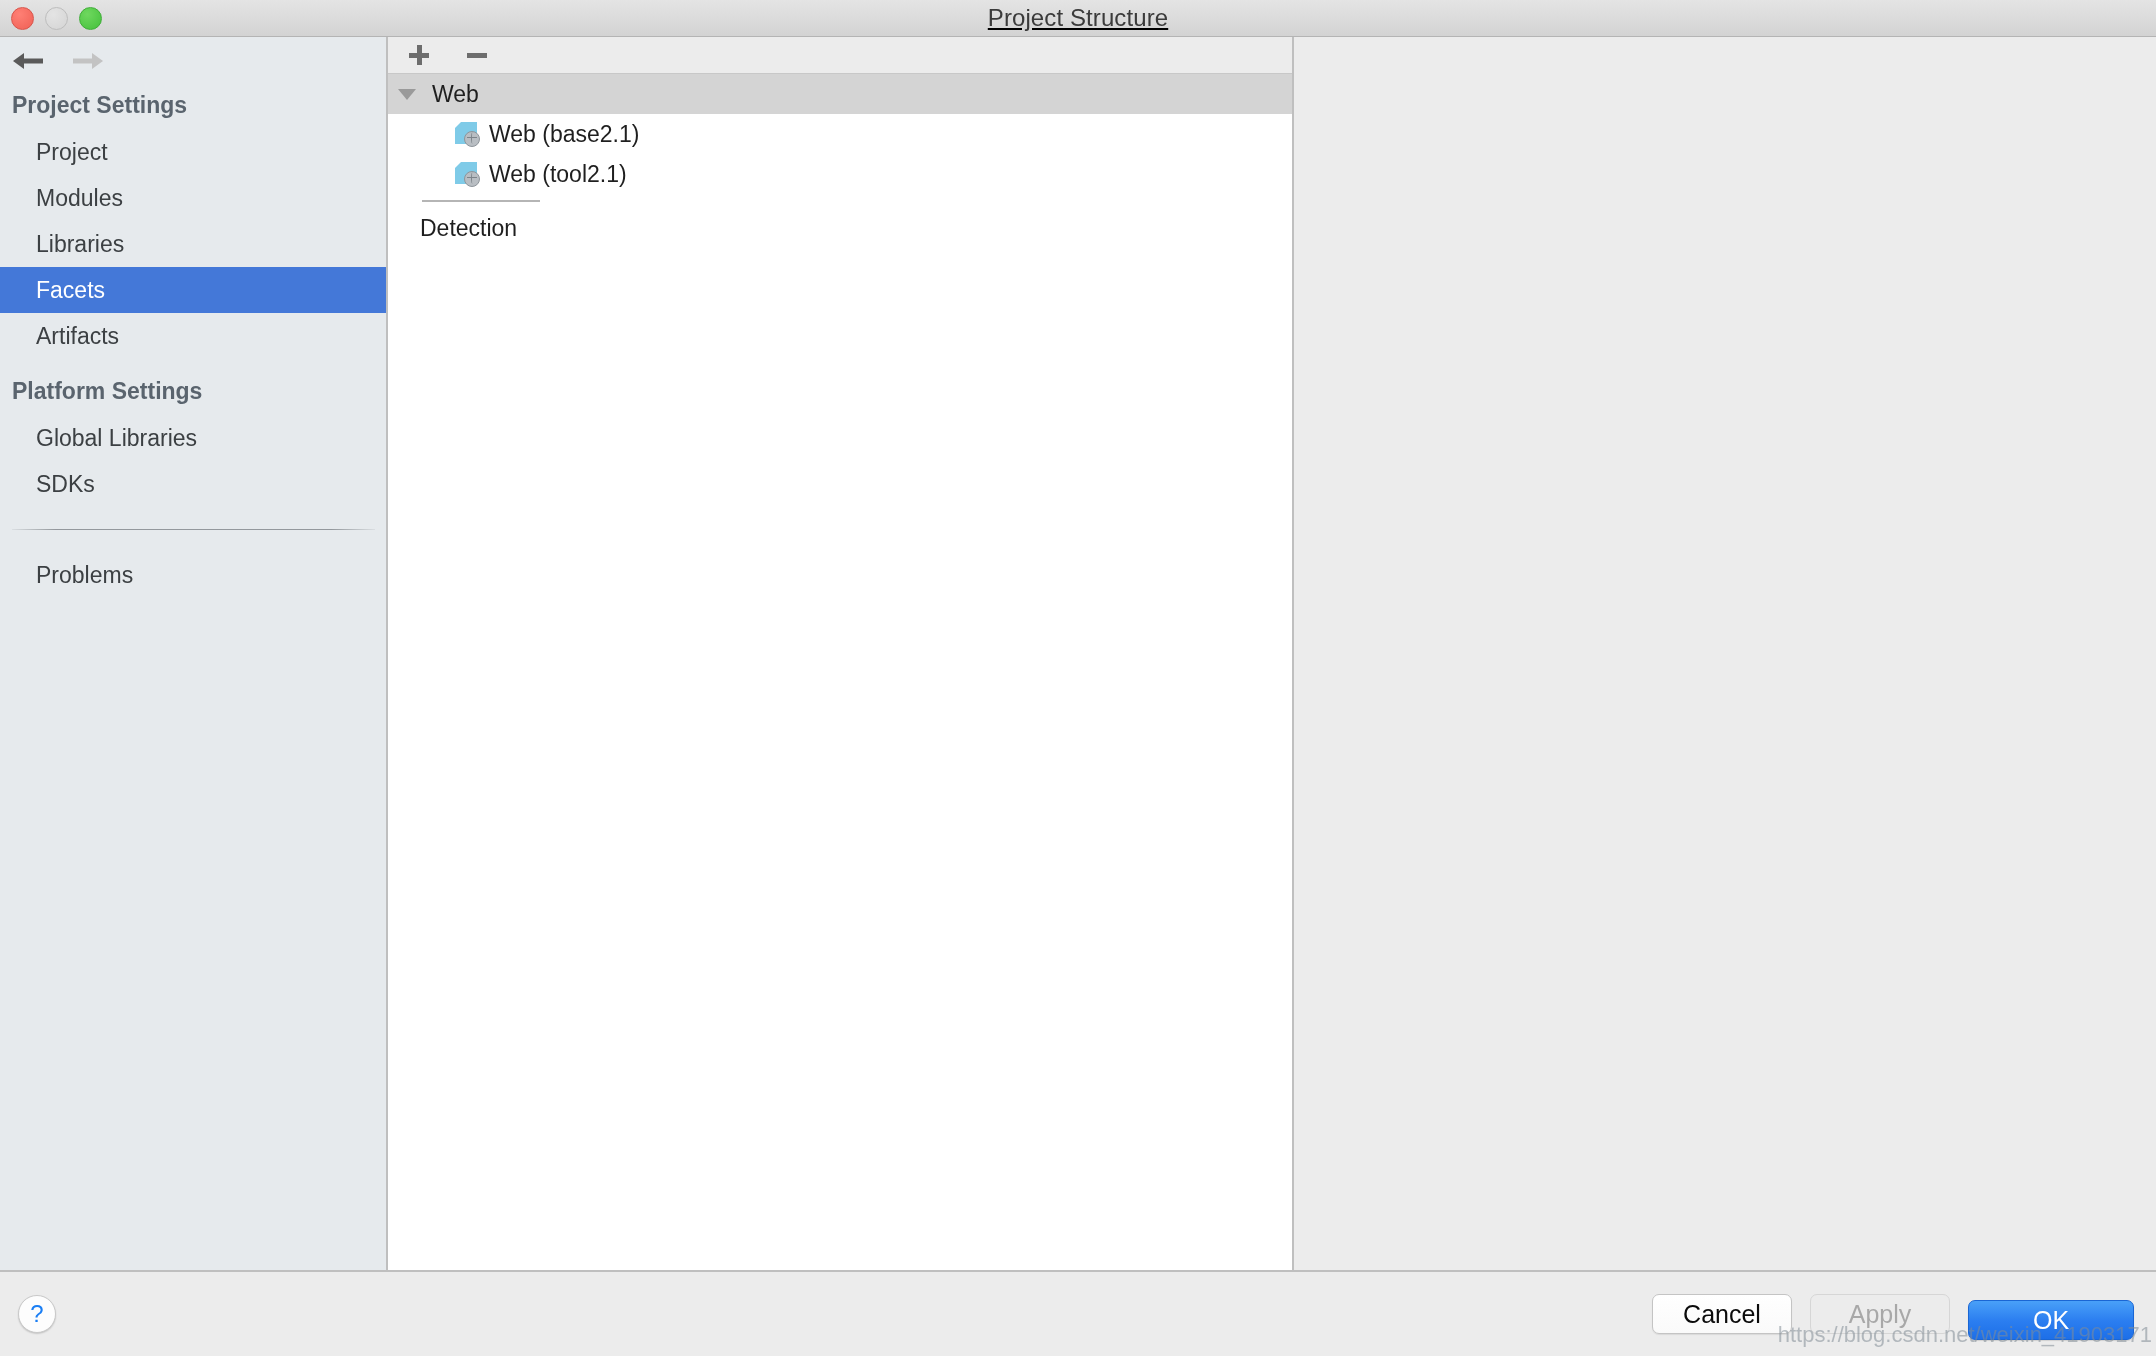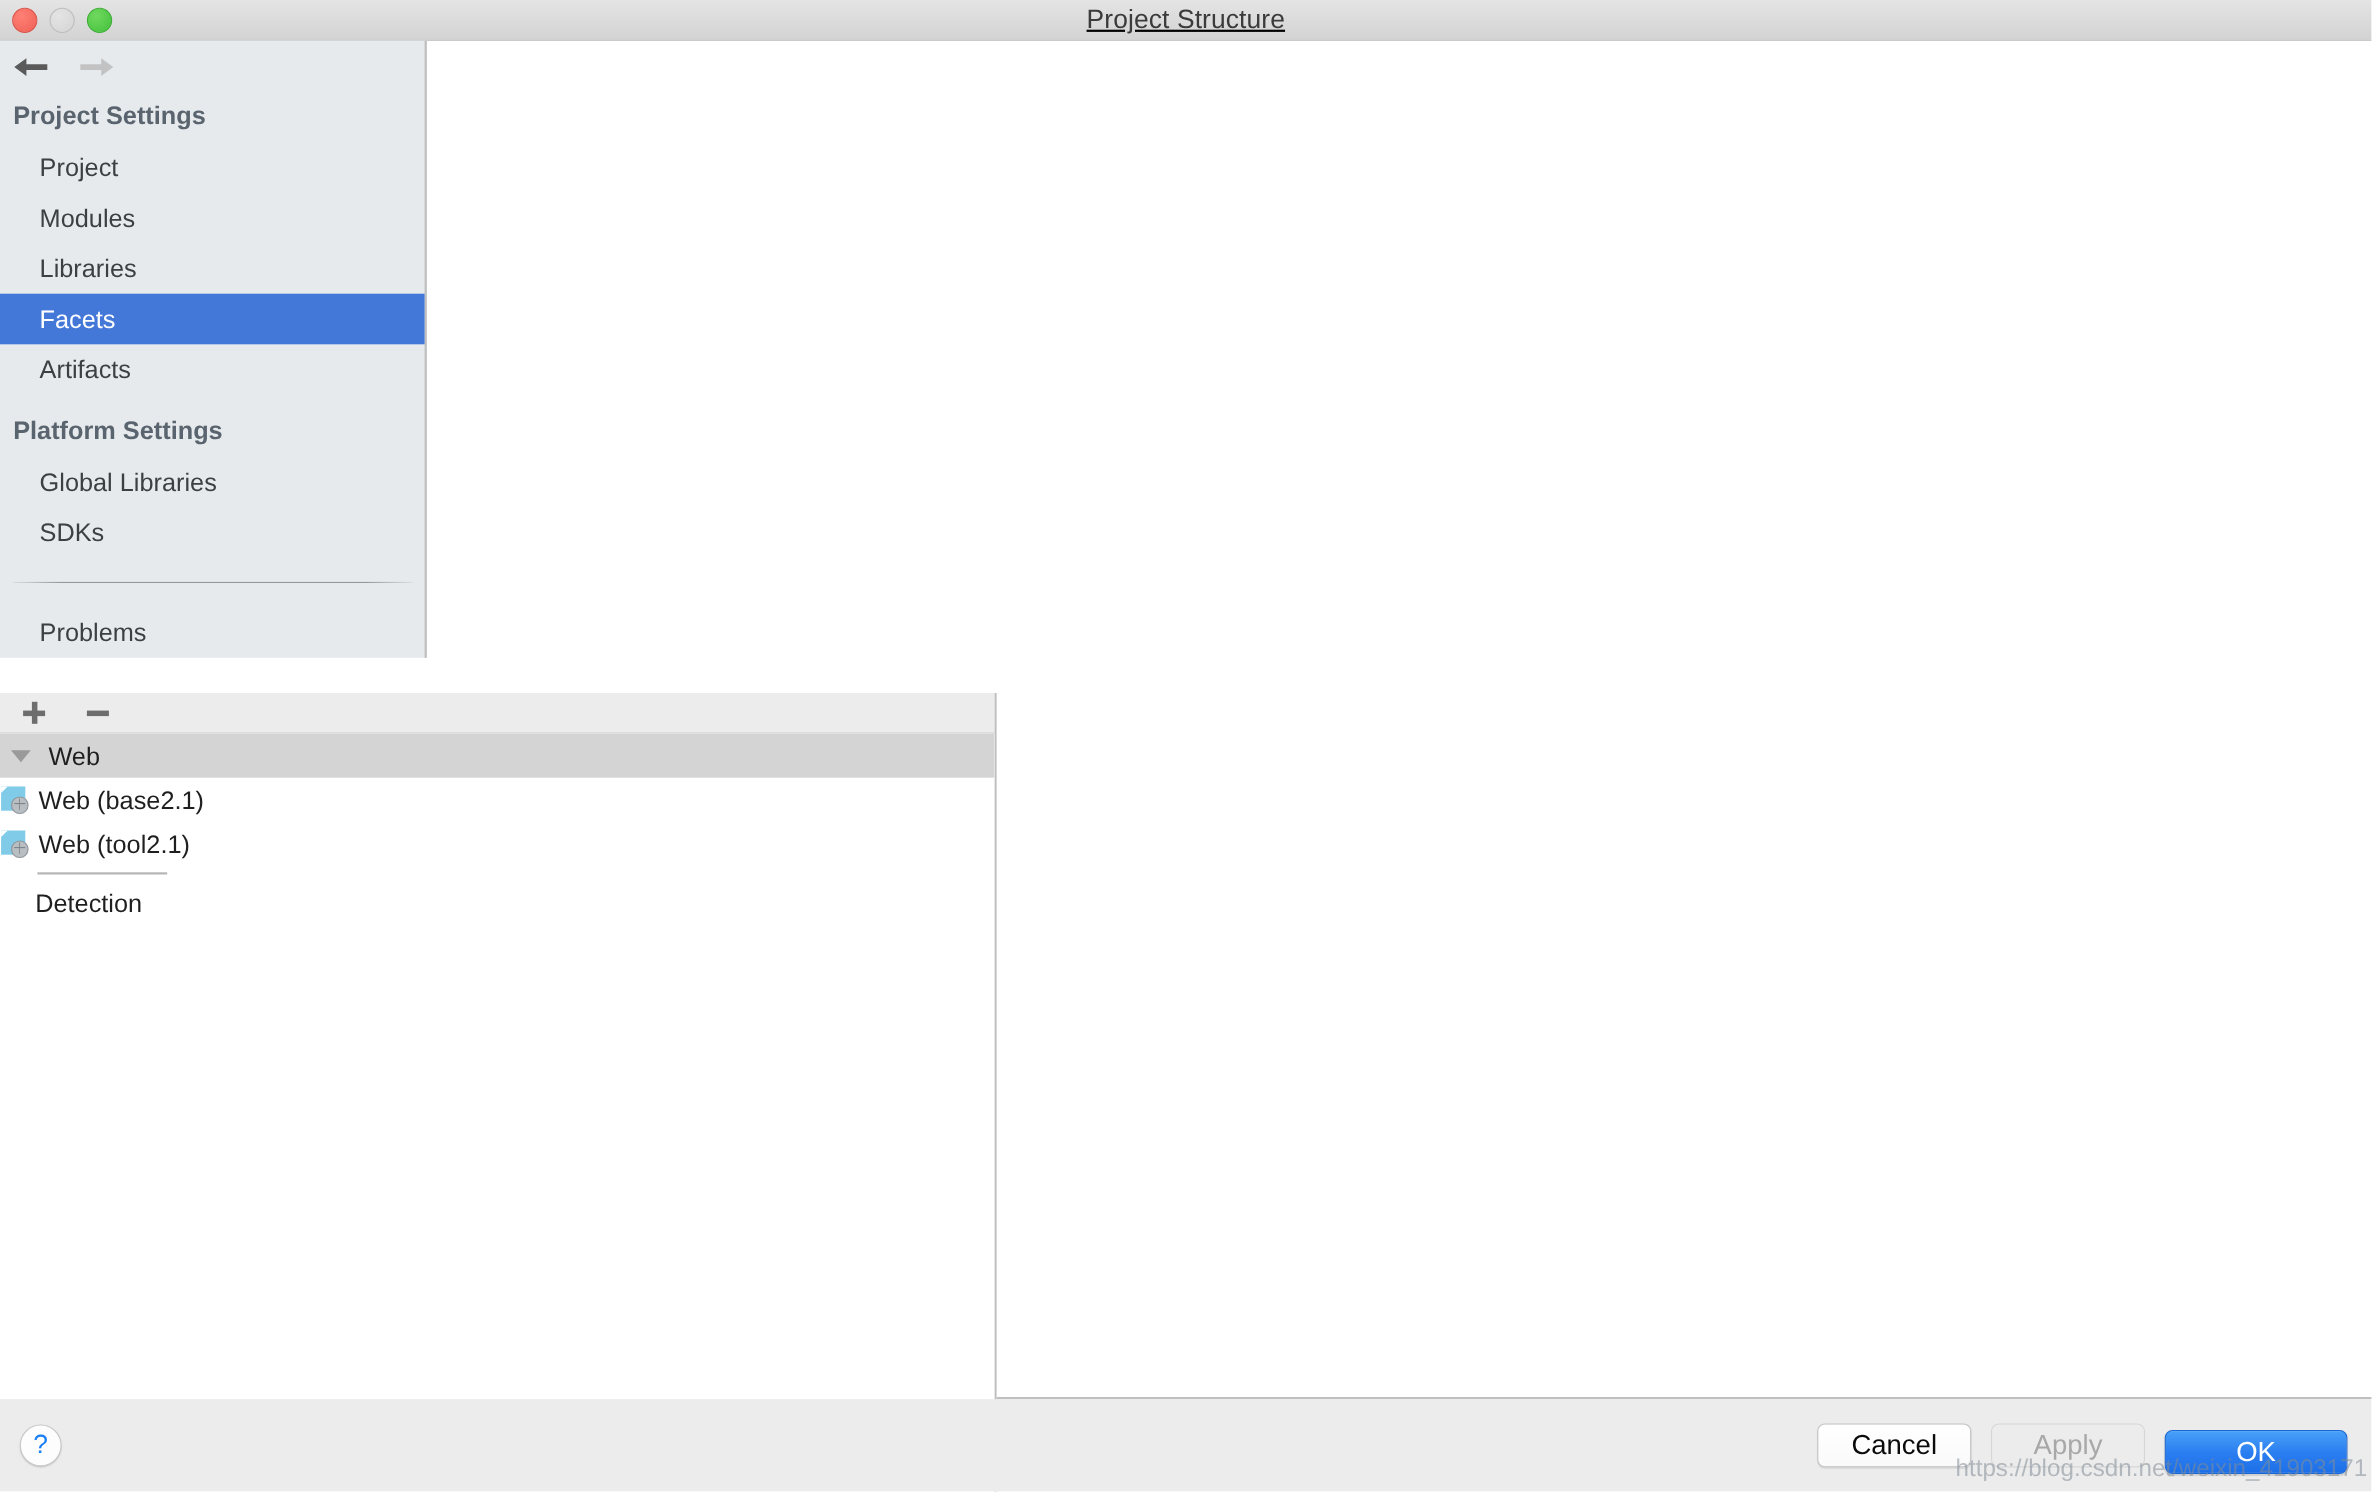--- a/index.html
+++ b/index.html
@@ -59,24 +59,23 @@
     font-size: 24px;
     color: #3b3b3b;
     font-family: "Liberation Sans", sans-serif;
     letter-spacing: 0.1px;
   }
 
   
   .body-area {
     flex: 1 1 auto;
     display: flex;
-    flex-direction: column;
+    flex-direction: row;
     min-height: 0;
     border-bottom: 2px solid #bfbfbf;
-    gap: 32px;
   }
 
   
   .sidebar {
     width: 386px;
     flex: 0 0 386px;
     background: #e6eaed;
     border-right: 2px solid #bfbfbf;
     display: flex;
     flex-direction: column;
@@ -188,20 +187,21 @@
   }
   .tri {
     width: 0; height: 0;
     border-left: 9px solid transparent;
     border-right: 9px solid transparent;
     border-top: 11px solid #9a9a9a;
     margin-right: 16px;
     flex: 0 0 auto;
   }
   .tree-row.child {
+    padding-left: 66px;
   }
   .facet-icon {
     width: 26px;
     height: 25px;
     position: relative;
     flex: 0 0 auto;
     margin-right: 9px;
   }
   .facet-icon .sq {
     position: absolute;

